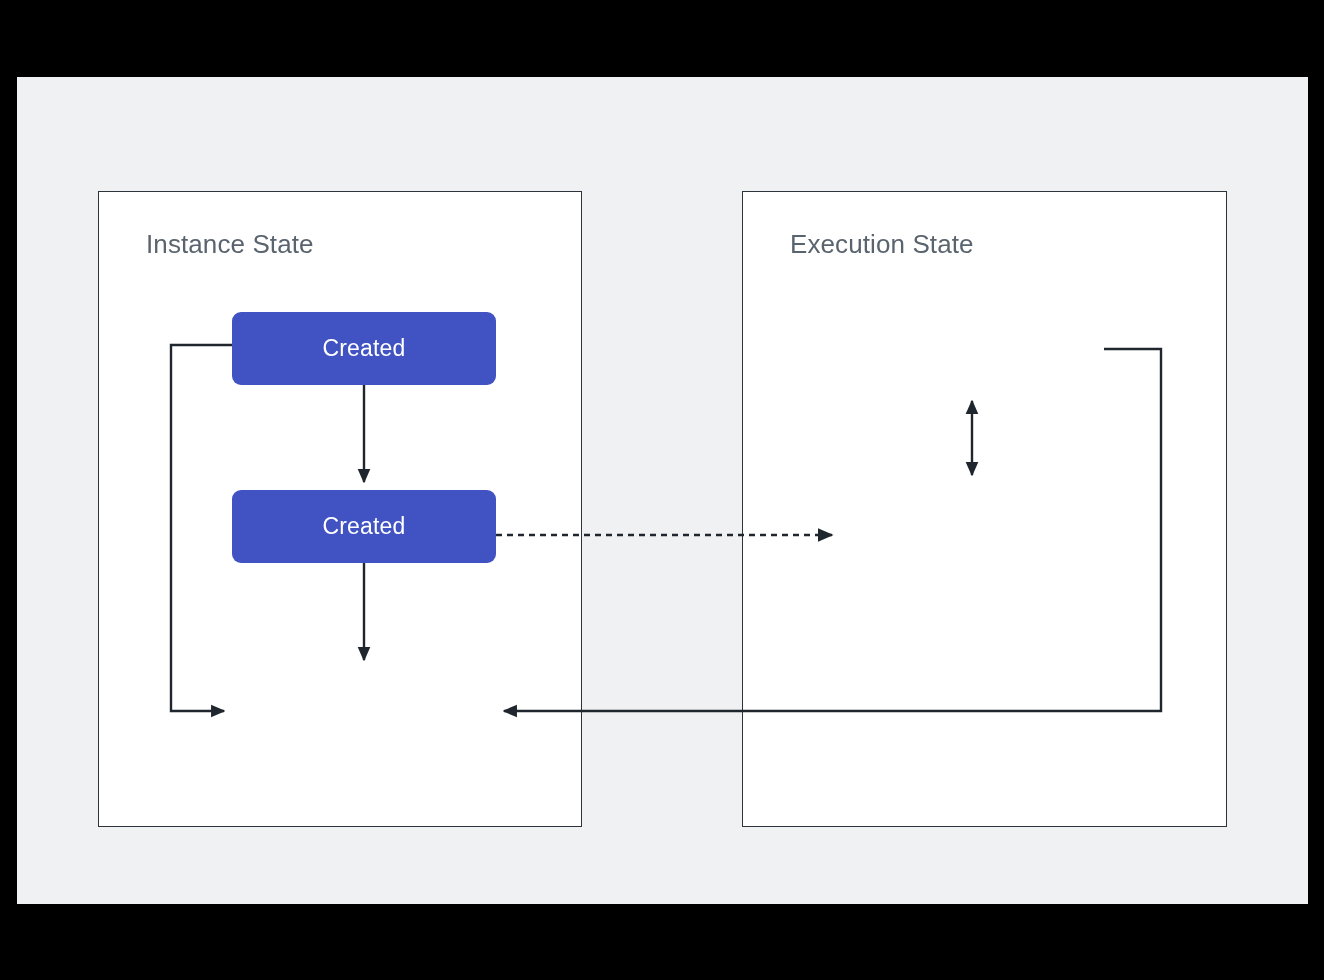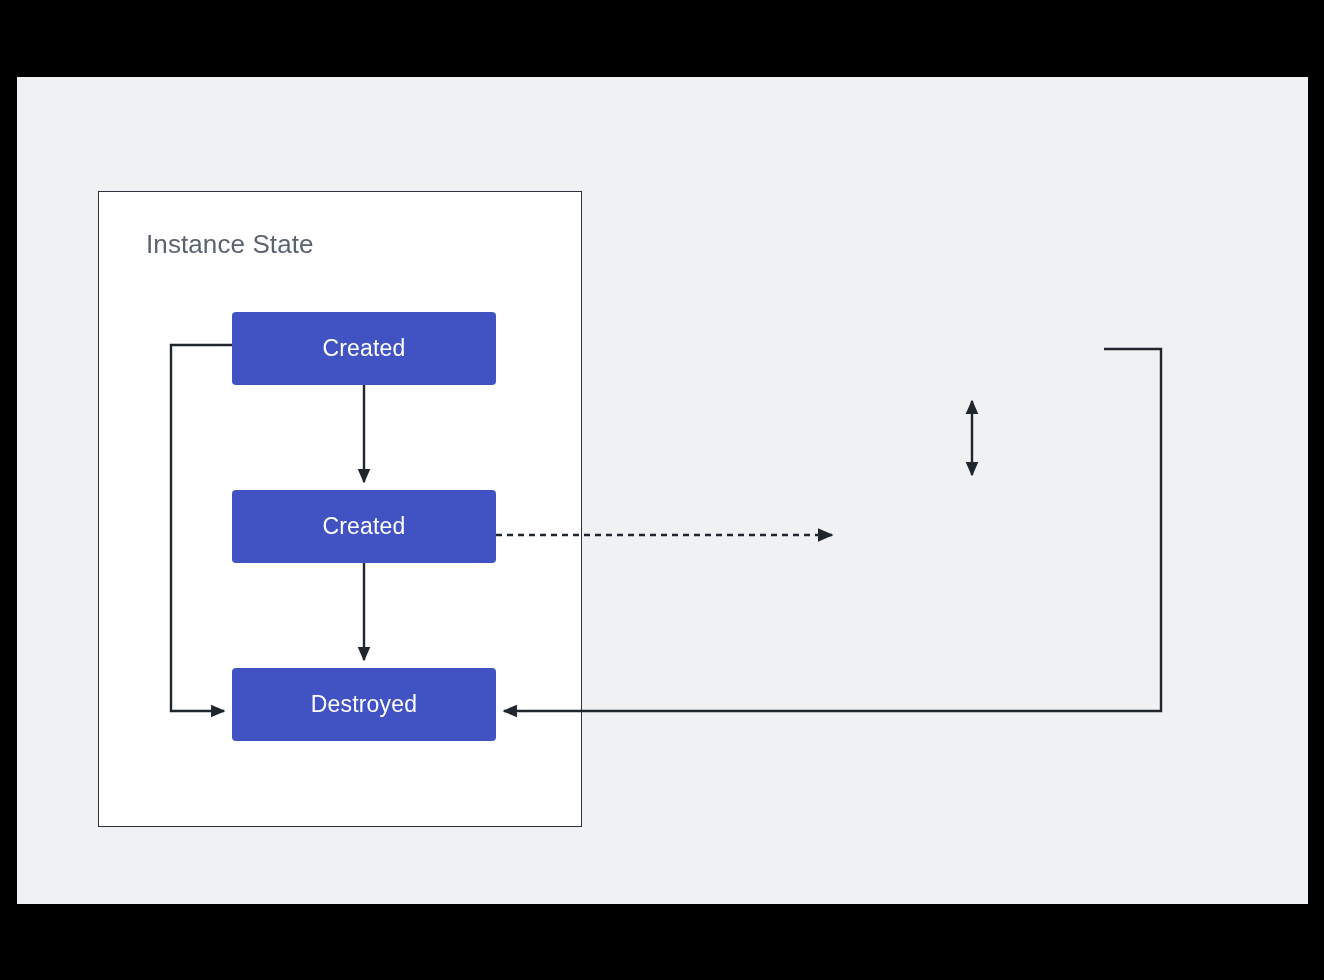--- a/index.html
+++ b/index.html
@@ -59,21 +59,21 @@
     color: #5A646F;
     letter-spacing: 0.1px;
     white-space: nowrap;
   }
 
   
   .node {
     position: absolute;
     width: 264px;
     height: 73px;
-    border-radius: 4px;
+    border-radius: 9px;
     background: #4152C2;
     display: flex;
     align-items: center;
     justify-content: center;
     color: #FFFFFF;
     font-size: 23px;
     font-weight: 500;
     letter-spacing: 0.2px;
     z-index: 4;
   }
@@ -132,23 +132,25 @@
 
       <path class="edge" d="M 955 324 L 955 398" marker-start="url(#arrow-start)" marker-end="url(#arrow)"></path>
 
       <path class="edge" d="M 1087 272 L 1144 272 L 1144 634 L 487 634" marker-end="url(#arrow)"></path>
     </svg>
 
     <div class="panel" id="panel-instance">
       <div class="panel-title">Instance State</div>
     </div>
 
+    <div class="panel" id="panel-execution">
+      <div class="panel-title">Execution State</div>
+    </div>
 
     <div class="node" id="node-created">Created</div>
 
     <div class="node" id="node-resolved">Created</div>
 
-    <div class="node" id="node-destroyed">Destroyed</div>
 
 
 
   </div>
 </div>
 
 </body></html>

